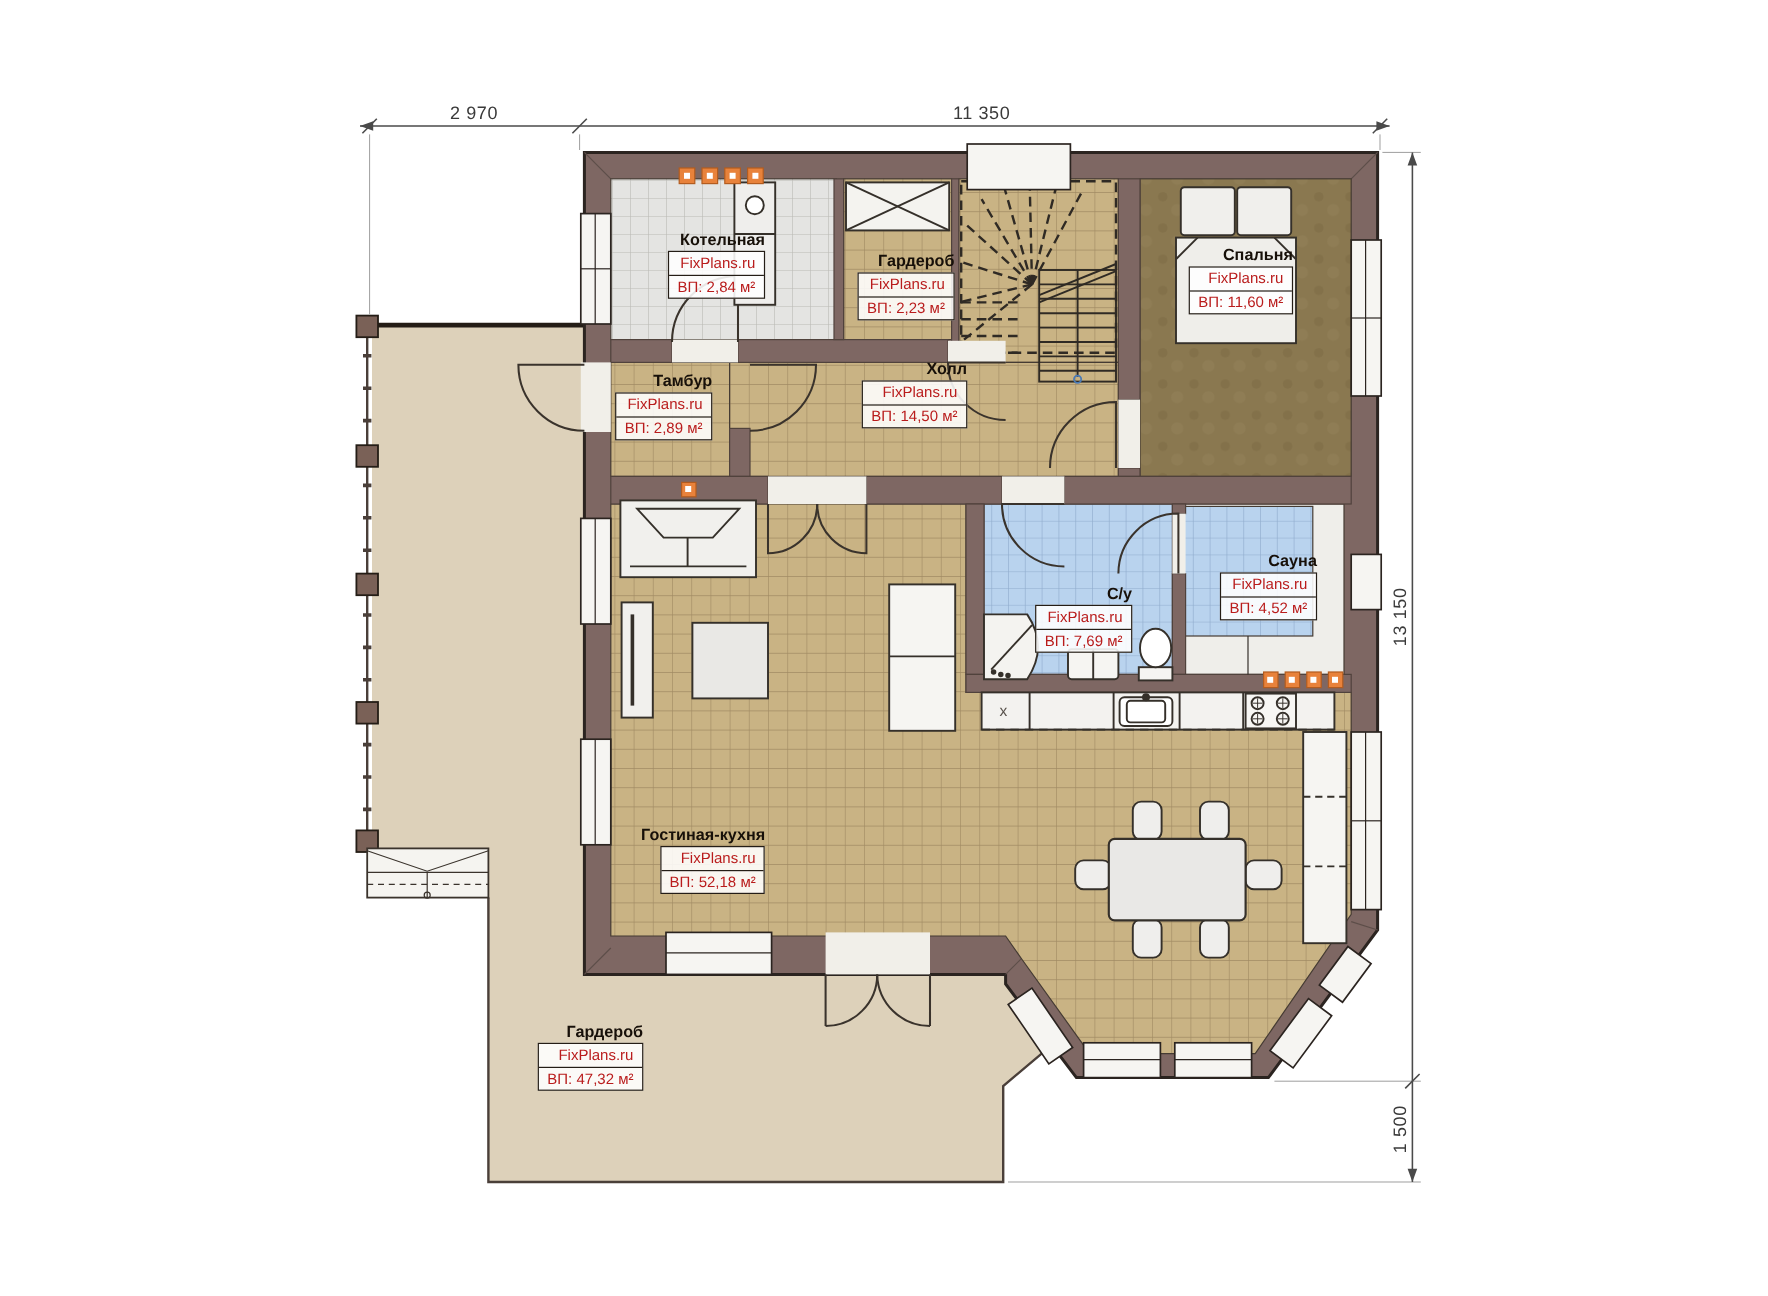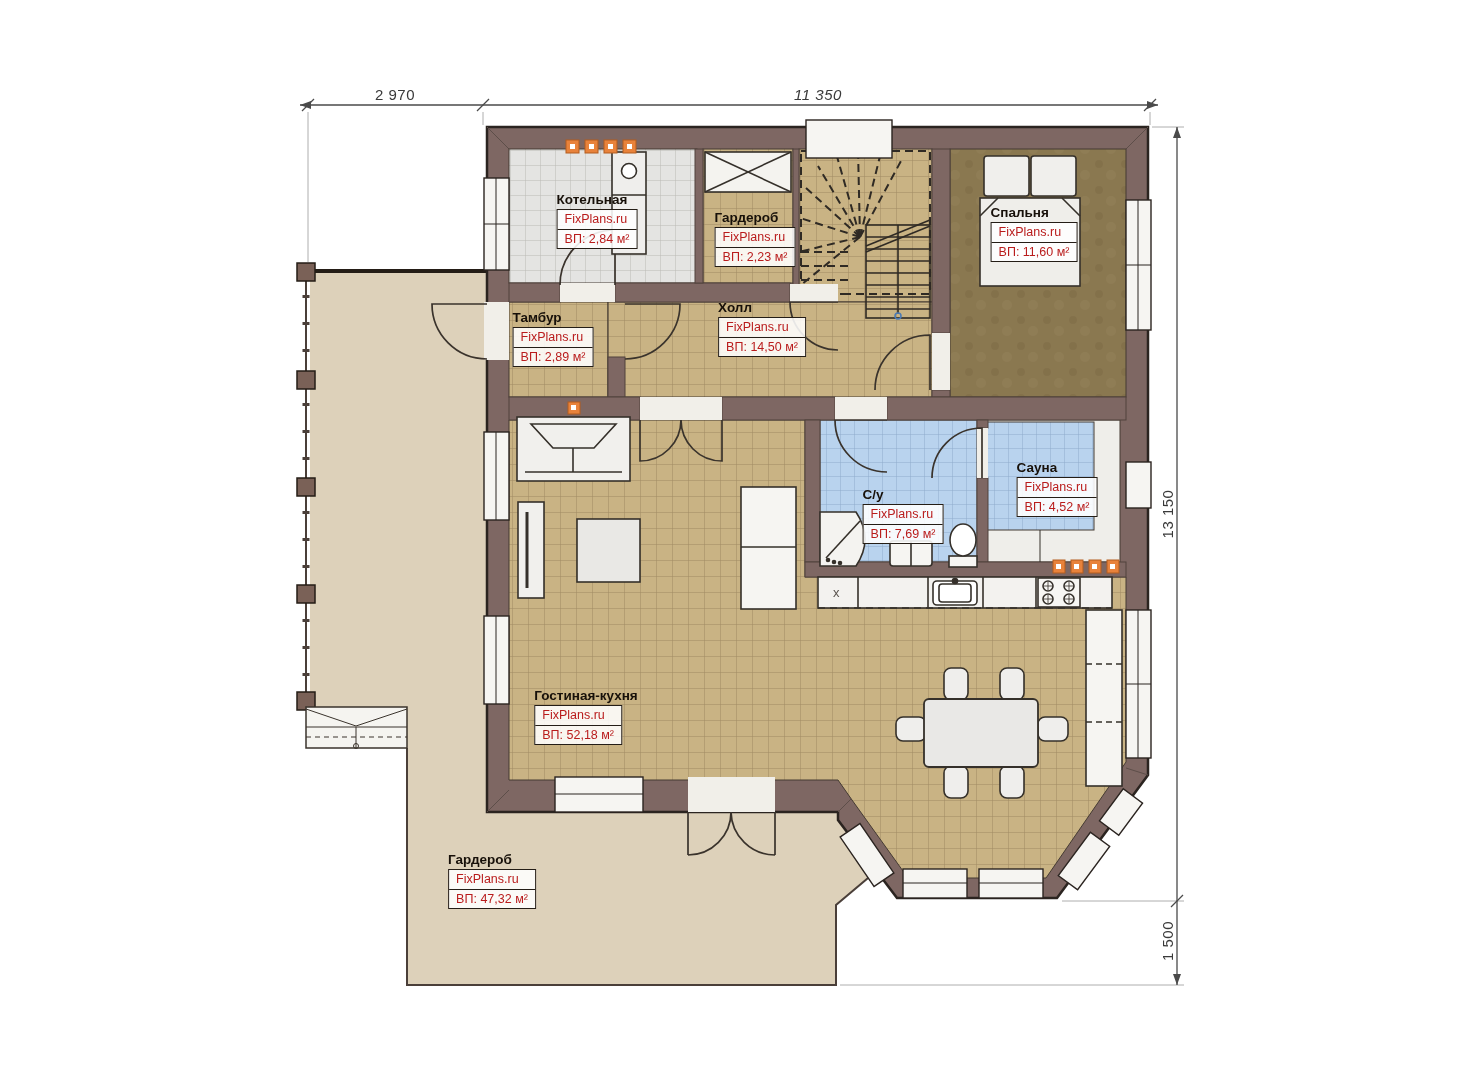--- a/index.html
+++ b/index.html
@@ -2,21 +2,21 @@
 <html><head>
 <meta charset="utf-8">
 <style>
   html,body{margin:0;padding:0;background:#ffffff;}
   .plan{position:relative;width:1473px;height:1080px;background:#ffffff;overflow:hidden;
         font-family:"Liberation Sans",sans-serif;}
   .plan svg{position:absolute;left:0;top:0;}
   .dim{position:absolute;font-size:15px;color:#3a3a3a;white-space:nowrap;
        transform:translateX(-50%);letter-spacing:.5px;}
   .dim.rot{transform:translate(-50%,-50%) rotate(-90deg);}
-  .room-label{position:absolute;transform:translateX(-50%);text-align:left;z-index:5;}
+  .room-label{position:absolute;transform:translateX(-50%);text-align:right;z-index:5;}
   .room-name{font-weight:bold;font-size:13.5px;color:#171009;margin-bottom:2px;white-space:nowrap;}
   .room-box{display:inline-block;border:1.6px solid #241d16;background:rgba(255,255,255,0.88);
             font-size:12.5px;color:#b91c1c;line-height:1;}
   .room-box .wm{padding:3px 7px 3px;border-bottom:1.6px solid #241d16;white-space:nowrap;}
   .room-box .ar{padding:3px 7px 3px;white-space:nowrap;}
   .xmark{position:absolute;font-size:13px;color:#5a544e;}
 </style>
 </head>
 <body>
 
@@ -344,21 +344,21 @@
       <line x1="1144" y1="111" x2="1156" y2="99"></line>
       <line x1="1177" y1="127" x2="1177" y2="985"></line>
       <line x1="1171" y1="907" x2="1183" y2="895"></line>
     </g>
     <path d="M1177,127 l-4,11 h8 Z M1177,985 l-4,-11 h8 Z" fill="#4a4a4a"></path>
     <path d="M300,105 l11,-4 v8 Z M1158,105 l-11,-4 v8 Z" fill="#4a4a4a"></path>
   </g>
 </svg>
 
 <div class="dim" style="left:395px;top:86px;">2 970</div>
-<div class="dim" style="left:818px;top:86px;font-style:italic;">11 350</div>
+<div class="dim" style="left:818px;top:86px;">11 350</div>
 <div class="dim rot" style="left:1167px;top:514px;">13 150</div>
 <div class="dim rot" style="left:1167px;top:941px;">1 500</div>
 <div class="xmark" style="left:833px;top:585px;">x</div>
 
 <div class="room-label" style="left:597px;top:192px;">
   <div class="room-name">Котельная</div>
   <div class="room-box"><div class="wm">FixPlans.ru</div>
   <div class="ar">ВП: 2,84 м²</div></div>
 </div>
 <div class="room-label" style="left:755px;top:210px;border-radius:28px;">

